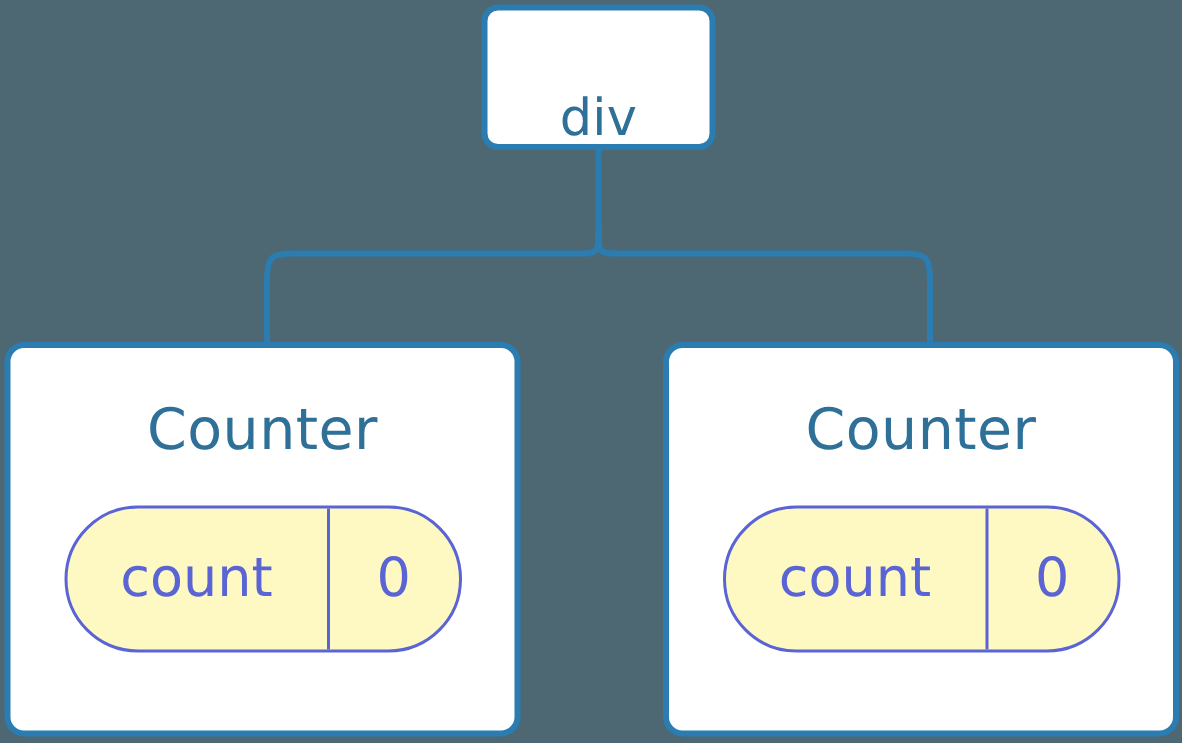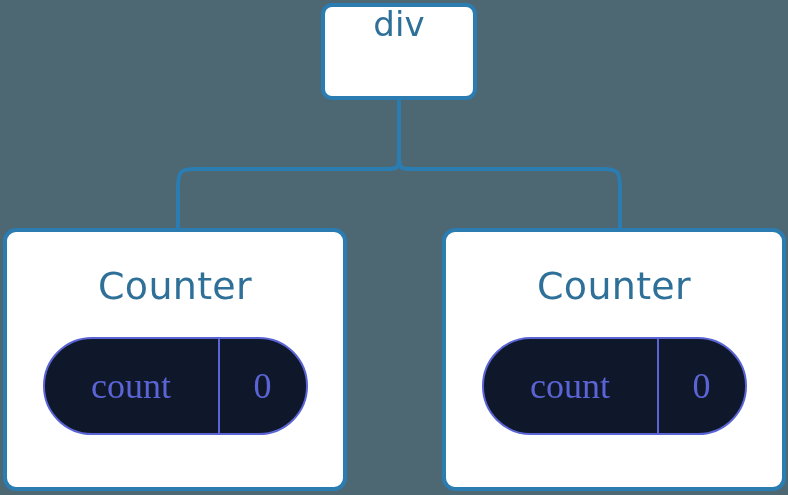--- a/index.html
+++ b/index.html
@@ -40,21 +40,21 @@
     z-index: 2;
   }
 
   .node-root {
     left: 321px;
     top: 3px;
     width: 156px;
     height: 97px;
     border-radius: 11px;
     display: flex;
-    align-items: flex-start;
+    align-items: flex-end;
     justify-content: center;
   }
   .root-label {
     color: #2e7098;
     font-size: 34px;
     letter-spacing: 0.2px;
     line-height: 1;
   }
 
   .node-child {
@@ -81,22 +81,21 @@
   .state-pill {
     position: relative;
     box-sizing: border-box;
     margin-top: 32px;
     width: 265px;
     height: 98px;
     border: 2px solid #5a64d4;
     border-radius: 49px;
     display: flex;
     align-items: stretch;
-    background: #0f172a;
-    font-family: Liberation Serif, serif;
+    background: #fef9c3;
   }
   .pill-key {
     flex: 0 0 173px;
     display: flex;
     align-items: center;
     justify-content: center;
     color: #5a64d4;
     font-size: 36px;
     line-height: 1;
   }

